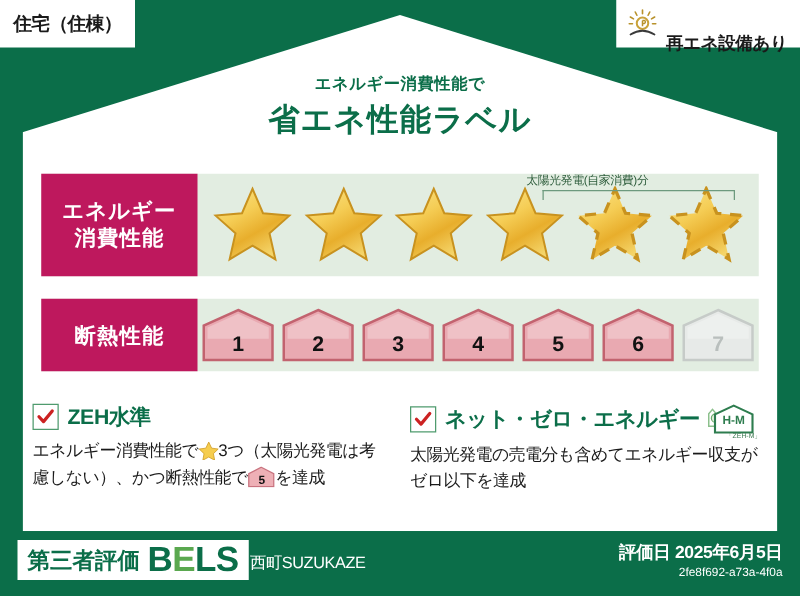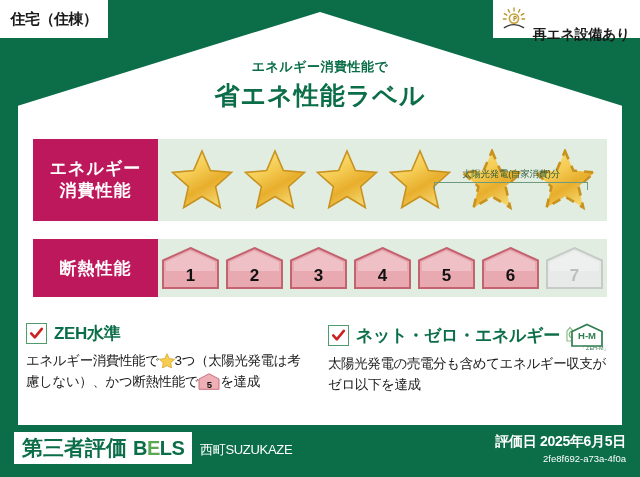--- a/index.html
+++ b/index.html
@@ -73,21 +73,21 @@
 
   
   .stars{
     position:absolute;left:8px;top:0;right:6px;bottom:0;
     display:flex;align-items:center;justify-content:space-around;
   }
   .star{width:64px;height:62px;display:block;}
 
   .solar-note{
     position:absolute;right:6px;top:-1px;width:180px;
-    text-align:center;z-index:7;margin-top:30px;
+    z-index:7;
   }
   .solar-note .sn-txt{
     font-size:9.5px;color:#2d5c3b;letter-spacing:-0.3px;white-space:nowrap;
   }
   .solar-brace{
     margin:1px auto 0;width:152px;height:7px;
     border:1px solid #6d9a7e;border-bottom:none;
   }
 
   
@@ -135,22 +135,22 @@
   }
 
   
   .footer{
     position:absolute;left:0;bottom:0;width:640px;height:52px;z-index:6;
   }
   .bels-chip{
     position:absolute;left:14px;top:7px;height:32px;
     background:#fff;display:flex;align-items:center;padding:0 8px;
   }
-  .bels-jp{font-size:21px;font-weight:bold;color:#0b6e49;letter-spacing:0px;}
-  .bels-en{font-size:20px;font-weight:bold;margin-left:6px;letter-spacing:-0.5px;}
+  .bels-jp{font-size:18px;font-weight:bold;color:#0b6e49;letter-spacing:0px;}
+  .bels-en{font-size:28px;font-weight:bold;margin-left:6px;letter-spacing:-0.5px;}
   .bels-en .b1{color:#0b6e49;}
   .bels-en .b2{color:#5aa84f;}
   .bels-en .b3{color:#0b6e49;}
   .bldg-name{
     position:absolute;left:200px;top:16px;
     font-size:13px;color:#ffffff;letter-spacing:-0.3px;
   }
   .foot-right{
     position:absolute;right:14px;top:8px;text-align:right;color:#fff;
   }

